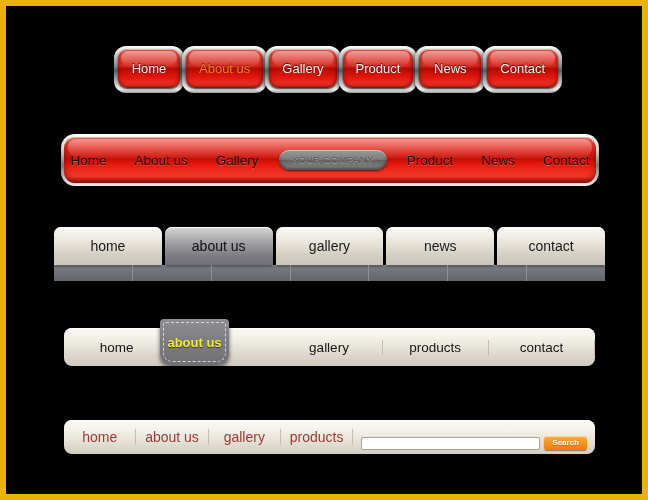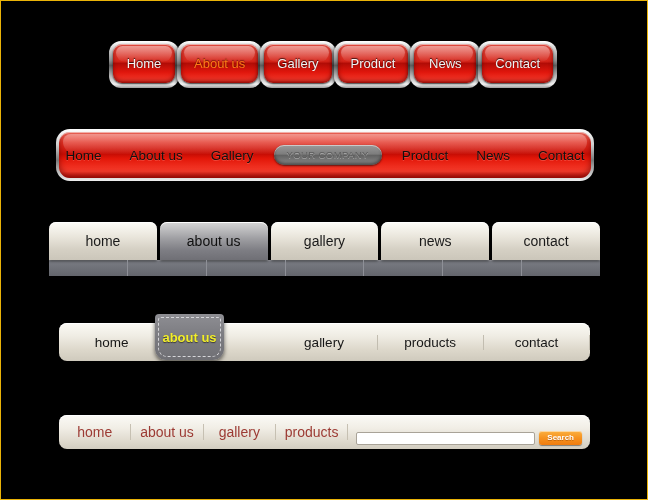--- a/index.html
+++ b/index.html
@@ -6,21 +6,21 @@
   html, body {
     width:648px; height:500px;
     background:#000;
     font-family:"Liberation Sans", sans-serif;
     overflow:hidden;
   }
   #canvas {
     position:relative;
     width:648px; height:500px;
     background:#000000;
-    border:1px solid #eab308;
+    border:6px solid #eab308;
     padding-left:12px;
   }
 
   
   #bar1 {
     position:absolute; left:108px; top:40px;
     display:flex; align-items:flex-start;
   }
   .chrome-btn {
     position:relative;

